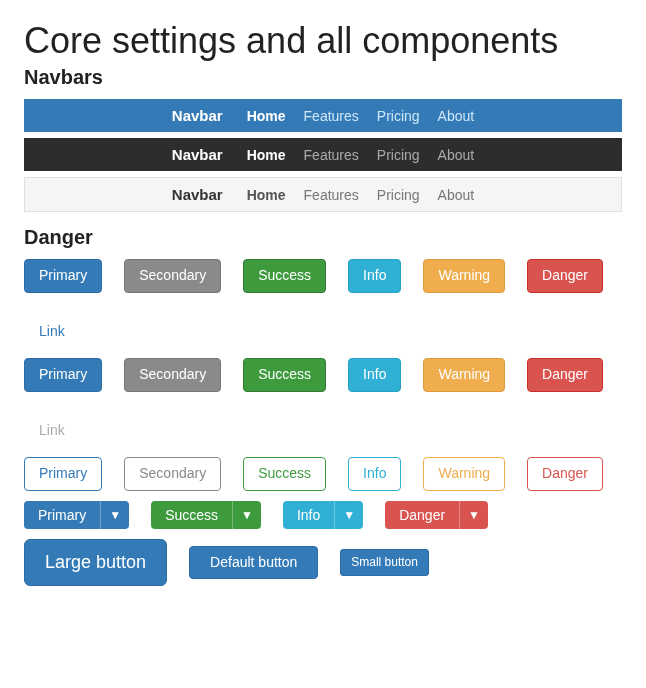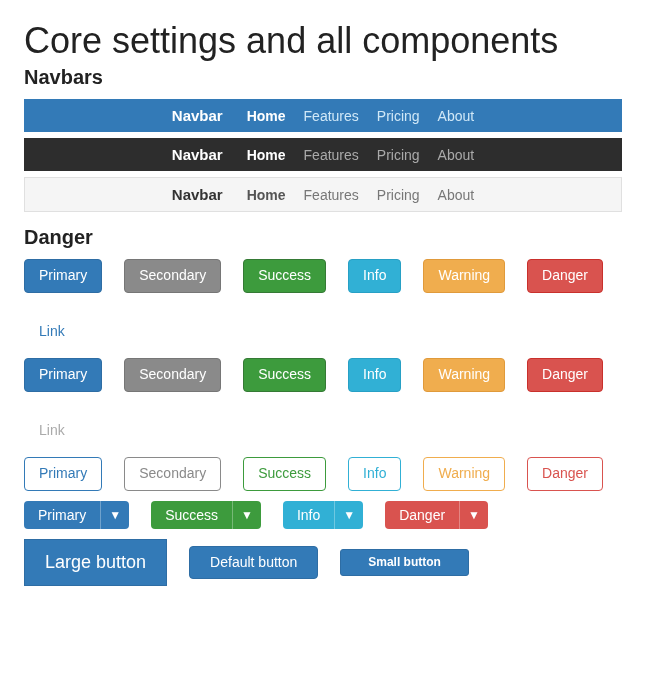--- a/index.html
+++ b/index.html
@@ -138,31 +138,30 @@
     .btn-split-success .btn-caret { background: #3d9b3d; }
     .btn-split-info .btn-main,
     .btn-split-info .btn-caret    { background: #31b0d5; }
     .btn-split-danger .btn-main,
     .btn-split-danger .btn-caret  { background: #d9534f; }
 
     
     .btn-lg {
       padding: 10px 20px;
       font-size: 18px;
-      border-radius: 0;
+      border-radius: 6px;
     }
     .btn-md {
       padding: 6px 20px;
       font-size: 14px;
     }
     .btn-sm {
-      padding: 4px 27px;
+      padding: 4px 10px;
       font-size: 12px;
       border-radius: 3px;
-      font-weight: bold;
     }
   </style>
 </head>
 <body>
 
 <h1 class="page-title">Core settings and all components</h1>
 
 <h2 class="section-title">Navbars</h2>
 
 <nav class="navbar navbar-primary">

